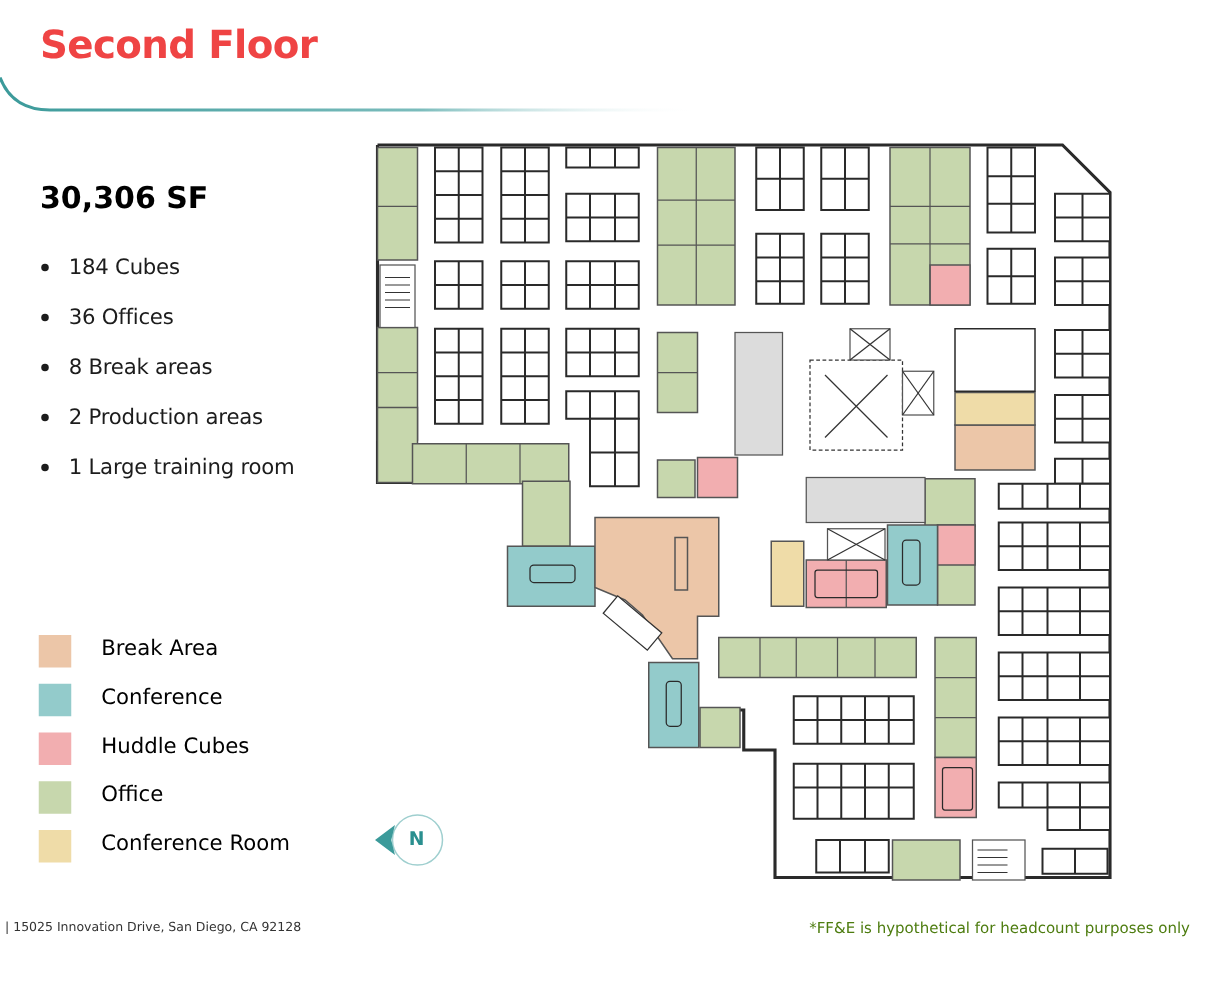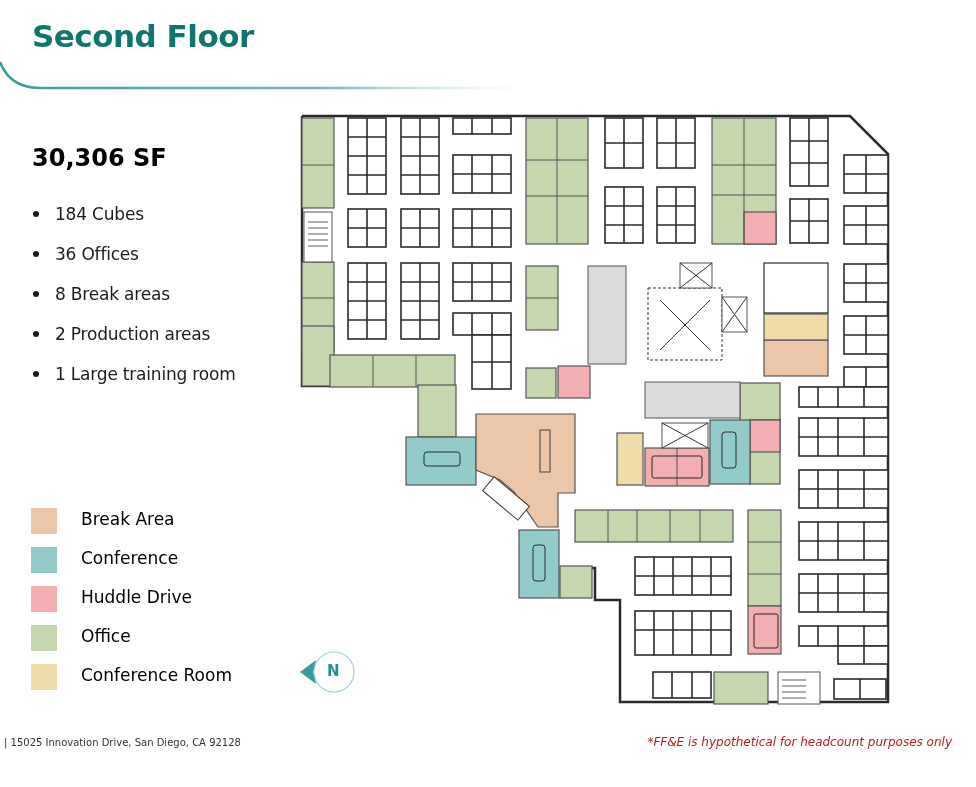--- a/index.html
+++ b/index.html
@@ -1,30 +1,30 @@
 <!DOCTYPE html>
 <html><head>
 <meta charset="utf-8">
 <style>
   html, body { margin:0; padding:0; background:#fff; }
   body { width:976px; height:787px; position:relative; overflow:hidden; font-family:"DejaVu Sans", sans-serif; color:#1e1e1e; }
-  .title { position:absolute; left:32px; top:18px; font-size:31px; font-weight:bold; letter-spacing:-0.5px; color:#0f766e; }
+  .title { position:absolute; left:32px; top:18px; font-size:31px; font-weight:bold; letter-spacing:-0.5px; color:#ef4444; }
   .header-curve { position:absolute; left:0; top:50px; width:560px; height:45px; }
   .sf { position:absolute; left:32px; top:144px; font-size:24px; font-weight:bold; color:#000000; }
   .stats { position:absolute; left:32px; top:188px; margin:0; padding:0; list-style:none; }
   .stats li { font-size:17px; font-weight:normal; line-height:28px; height:28px; position:relative; padding-left:23px; color:#1c1c1c; letter-spacing:-0.2px;margin-top:12px; }
   .stats li .bullet { position:absolute; left:1px; top:11px; width:6px; height:6px; border-radius:50%; background:#1c1c1c; }
   .legend { position:absolute; left:31px; top:506px; }
   .legend-item { position:relative; height:39px; }
   .legend-swatch { position:absolute; left:0; top:2px; width:26px; height:26px; }
   .legend-label { position:absolute; left:50px; top:3px; font-size:17px; color:#000000; white-space:nowrap; }
   .compass { position:absolute; left:300px; top:650px; width:60px; height:44px; }
   .compass-label { position:absolute; left:327px; top:662px; font-size:15px; font-weight:bold; color:#2a8f8f; }
   .footer-left { position:absolute; left:4px; top:737px; font-size:10px; color:#333; }
-  .footer-right { position:absolute; right:24px; top:735px; font-size:12px; font-style:italic; color:#b91c1c; }
+  .footer-right { position:absolute; right:24px; top:735px; font-size:12px; color:#4d7c0f; }
   .plan { position:absolute; left:0; top:0; }
 </style>
 </head>
 <body>
 
 <div class="title">Second Floor</div>
 
 <svg class="header-curve" viewBox="0 0 560 45">
   <defs>
     <linearGradient id="hg" x1="0" x2="1" y1="0" y2="0">
@@ -50,21 +50,21 @@
   <div class="legend-item">
     <span class="legend-swatch" style="background:#ecc6a8"></span>
     <span class="legend-label">Break Area</span>
   </div>
   <div class="legend-item">
     <span class="legend-swatch" style="background:#93cbcb"></span>
     <span class="legend-label">Conference</span>
   </div>
   <div class="legend-item">
     <span class="legend-swatch" style="background:#f2aeb0"></span>
-    <span class="legend-label">Huddle Drive</span>
+    <span class="legend-label">Huddle Cubes</span>
   </div>
   <div class="legend-item">
     <span class="legend-swatch" style="background:#c7d7ad"></span>
     <span class="legend-label">Office</span>
   </div>
   <div class="legend-item">
     <span class="legend-swatch" style="background:#efdca8"></span>
     <span class="legend-label">Conference Room</span>
   </div>
 </div>

